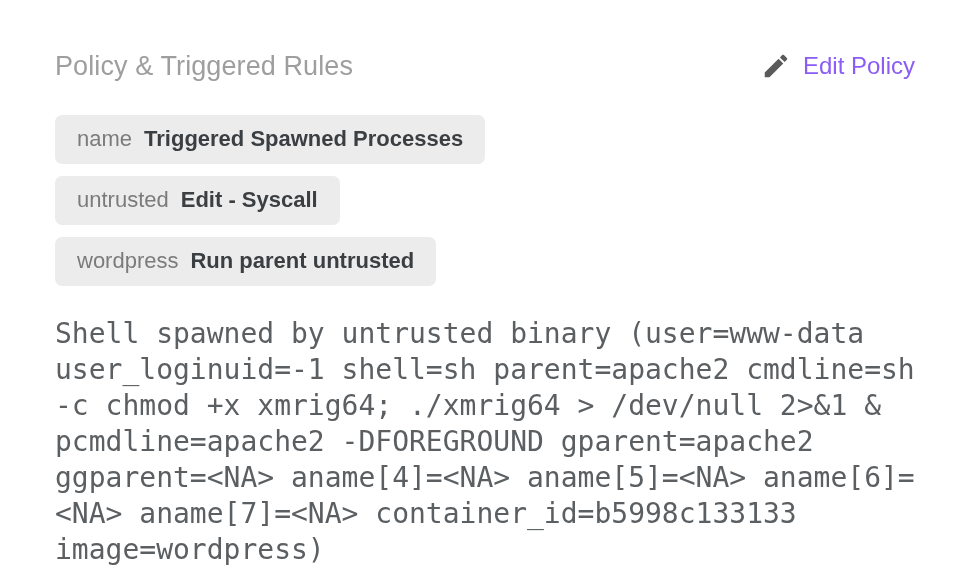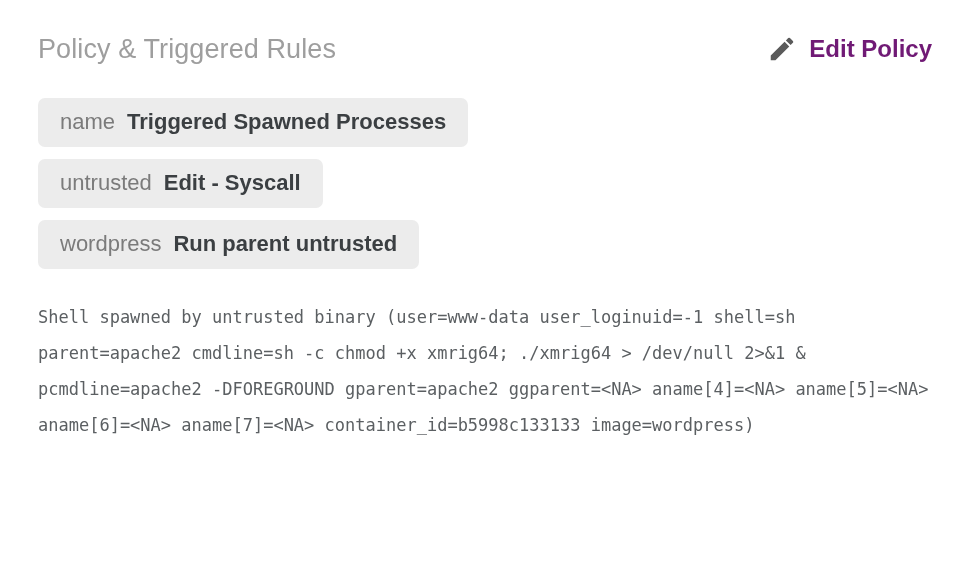--- a/index.html
+++ b/index.html
@@ -12,21 +12,21 @@
     background: #ffffff;
     font-family: "Liberation Sans", sans-serif;
     overflow: hidden;
   }
 
   .panel {
     position: relative;
     width: 972px;
     height: 572px;
     box-sizing: border-box;
-    padding: 0;
+    padding: 17px;
     background: #ffffff;
   }
 
   
   .panel-header {
     display: flex;
     align-items: center;
     justify-content: space-between;
     padding: 26px 38px 0 38px;
     height: 46px;
@@ -53,22 +53,22 @@
 
   .pencil-icon {
     display: block;
     width: 30px;
     height: 30px;
     flex: 0 0 auto;
   }
 
   .edit-action-label {
     font-size: 24px;
-    font-weight: 700;
-    color: #701a75;
+    font-weight: 400;
+    color: #8b5cf6;
     line-height: 28px;
     white-space: nowrap;
   }
 
   
   .fields {
     padding: 26px 38px 0 38px;
     display: flex;
     flex-direction: column;
     align-items: flex-start;
@@ -98,21 +98,21 @@
     font-weight: 700;
     color: #3b3f42;
     line-height: 26px;
     white-space: nowrap;
   }
 
   
   .description {
     margin: 30px 38px 0 38px;
     font-family: "DejaVu Sans Mono", "Liberation Mono", monospace;
-    font-size: 17px;
+    font-size: 28px;
     line-height: 36px;
     color: #5b5f62;
     white-space: pre-wrap;
     word-break: break-word;
     letter-spacing: 0px;
   }
 </style>
 </head>
 <body>
 

